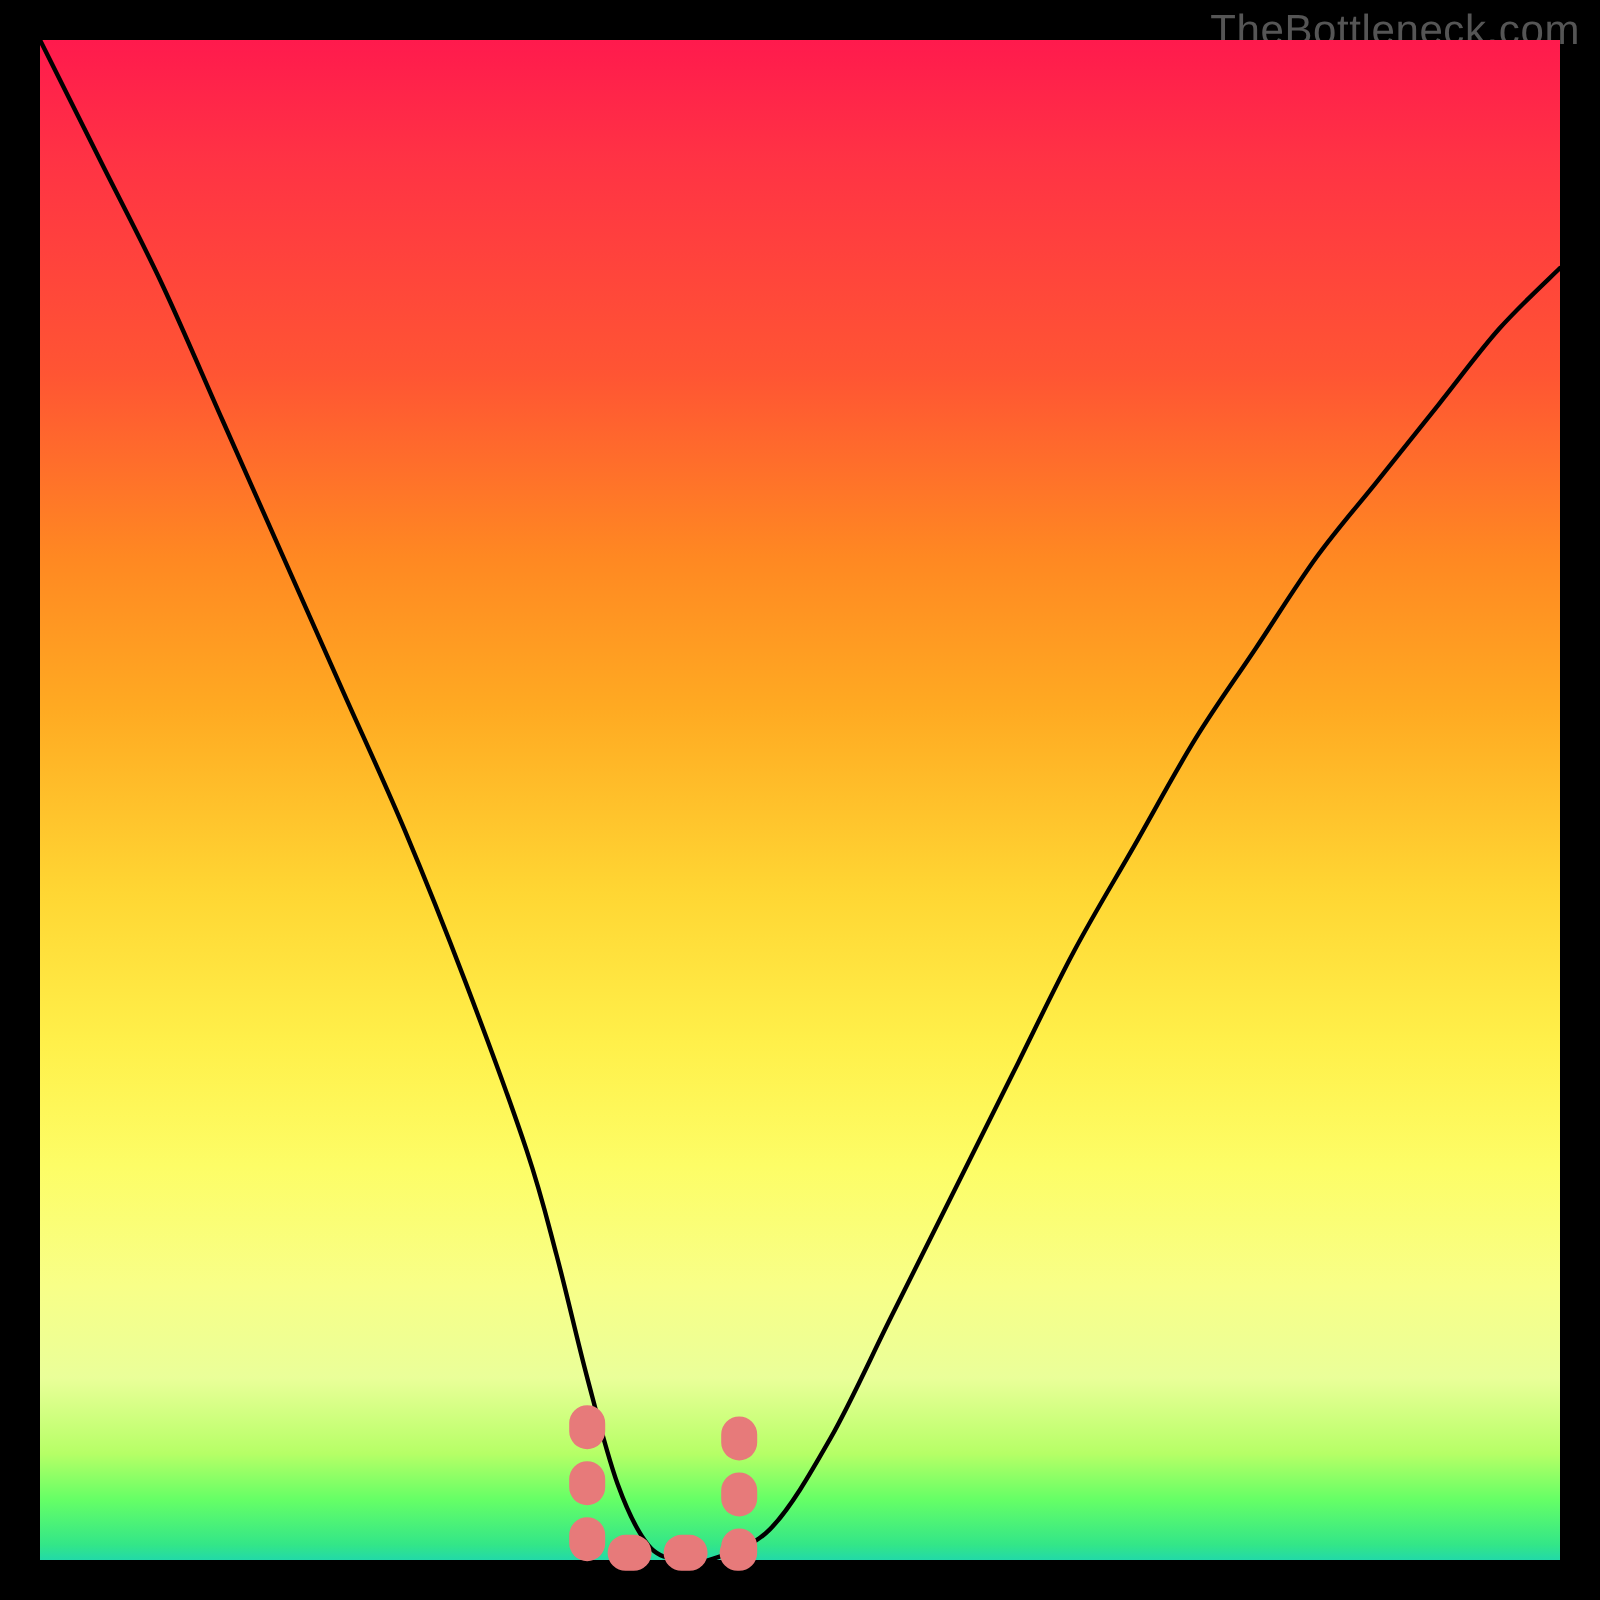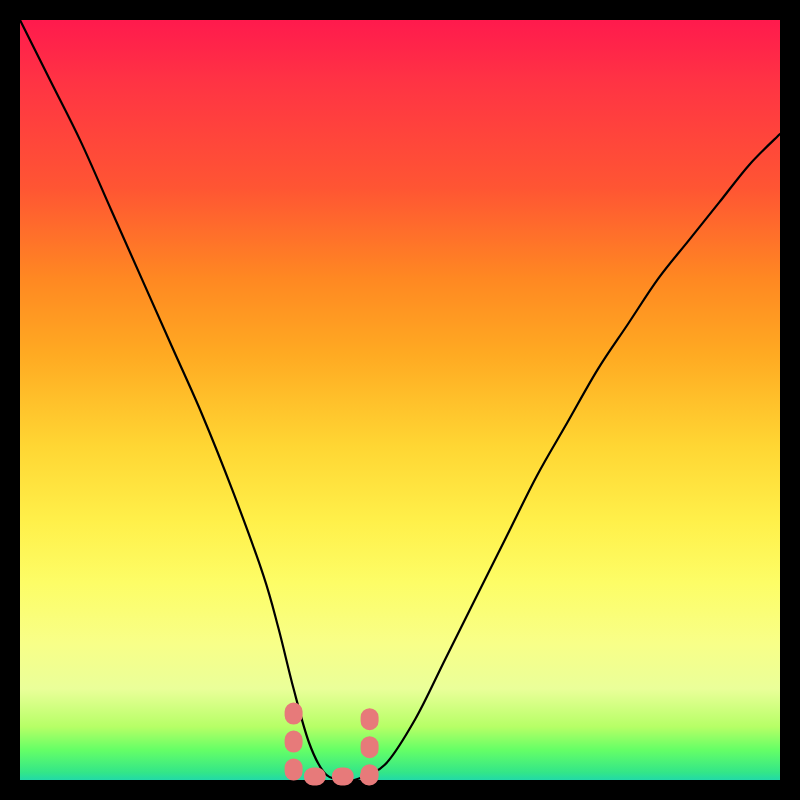--- a/index.html
+++ b/index.html
@@ -58,20 +58,21 @@
     width: 760px;
     height: 760px;
     overflow: visible;
   }
 </style>
 </head>
 <body>
 
 <div class="frame">
 
+  <div class="watermark">TheBottleneck.com</div>
 
   <div class="plot-area">
 
     <svg class="curve" viewBox="0 0 760 760">
 
       <path id="main-curve" fill="none" stroke="#000" stroke-width="2.2" stroke-linecap="round" d="M 0 0 C 5.066666666666667 10.133333333333326, 20.266666666666666 40.53333333333329, 30.400000000000002 60.799999999999955 C 40.53333333333334 81.06666666666662, 50.66666666666667 100.06666666666668, 60.800000000000004 121.60000000000002 C 70.93333333333334 143.13333333333335, 81.06666666666666 167.20000000000002, 91.2 190 C 101.33333333333334 212.79999999999998, 111.46666666666667 235.59999999999997, 121.60000000000001 258.4 C 131.73333333333335 281.2, 141.86666666666667 304, 152 326.8 C 162.13333333333333 349.6, 172.26666666666668 371.1333333333333, 182.4 395.2 C 192.53333333333333 419.26666666666665, 202.66666666666669 444.6, 212.8 471.2 C 222.93333333333334 497.79999999999995, 235.60000000000002 532, 243.20000000000002 554.8 C 250.8 577.5999999999999, 253.33333333333337 589, 258.40000000000003 608 C 263.4666666666667 627, 268.5333333333333 649.8, 273.59999999999997 668.8 C 278.66666666666663 687.8, 283.73333333333335 708.0666666666666, 288.8 722 C 293.8666666666667 735.9333333333334, 298.93333333333334 746.0666666666666, 304 752.4 C 309.06666666666666 758.7333333333333, 314.1333333333333 758.7333333333333, 319.2 760 C 324.26666666666665 761.2666666666667, 326.79999999999995 762.5333333333333, 334.4 760 C 342 757.4666666666667, 354.6666666666667 754.9333333333333, 364.8 744.8 C 374.93333333333334 734.6666666666666, 385.06666666666666 716.9333333333334, 395.2 699.2 C 405.3333333333333 681.4666666666667, 415.4666666666667 658.6666666666666, 425.6 638.4 C 435.73333333333335 618.1333333333333, 445.8666666666667 597.8666666666667, 456 577.6 C 466.1333333333333 557.3333333333334, 476.2666666666667 537.0666666666666, 486.40000000000003 516.8 C 496.53333333333336 496.5333333333333, 506.66666666666674 475, 516.8000000000001 456 C 526.9333333333334 437, 537.0666666666666 420.53333333333336, 547.1999999999999 402.8 C 557.3333333333333 385.06666666666666, 567.4666666666667 366.0666666666666, 577.6 349.59999999999997 C 587.7333333333333 333.1333333333333, 597.8666666666667 319.2, 608 304 C 618.1333333333333 288.8, 628.2666666666667 272.3333333333333, 638.4 258.4 C 648.5333333333333 244.46666666666664, 658.6666666666666 233.06666666666663, 668.8 220.39999999999998 C 678.9333333333333 207.73333333333332, 689.0666666666667 195.06666666666663, 699.2 182.39999999999998 C 709.3333333333334 169.73333333333332, 719.4666666666667 155.79999999999998, 729.6 144.39999999999998 C 739.7333333333333 132.99999999999997, 754.9333333333334 119.06666666666666, 760 114"></path>
 
       <path id="min-bracket" fill="none" stroke="#e77a7a" stroke-width="18" stroke-linecap="round" stroke-linejoin="round" stroke-dasharray="4 24" d="M 273.59999999999997 691.6 L 273.59999999999997 756.4 L 349.6 756.4 L 349.6 691.6"></path>
     </svg>
 

